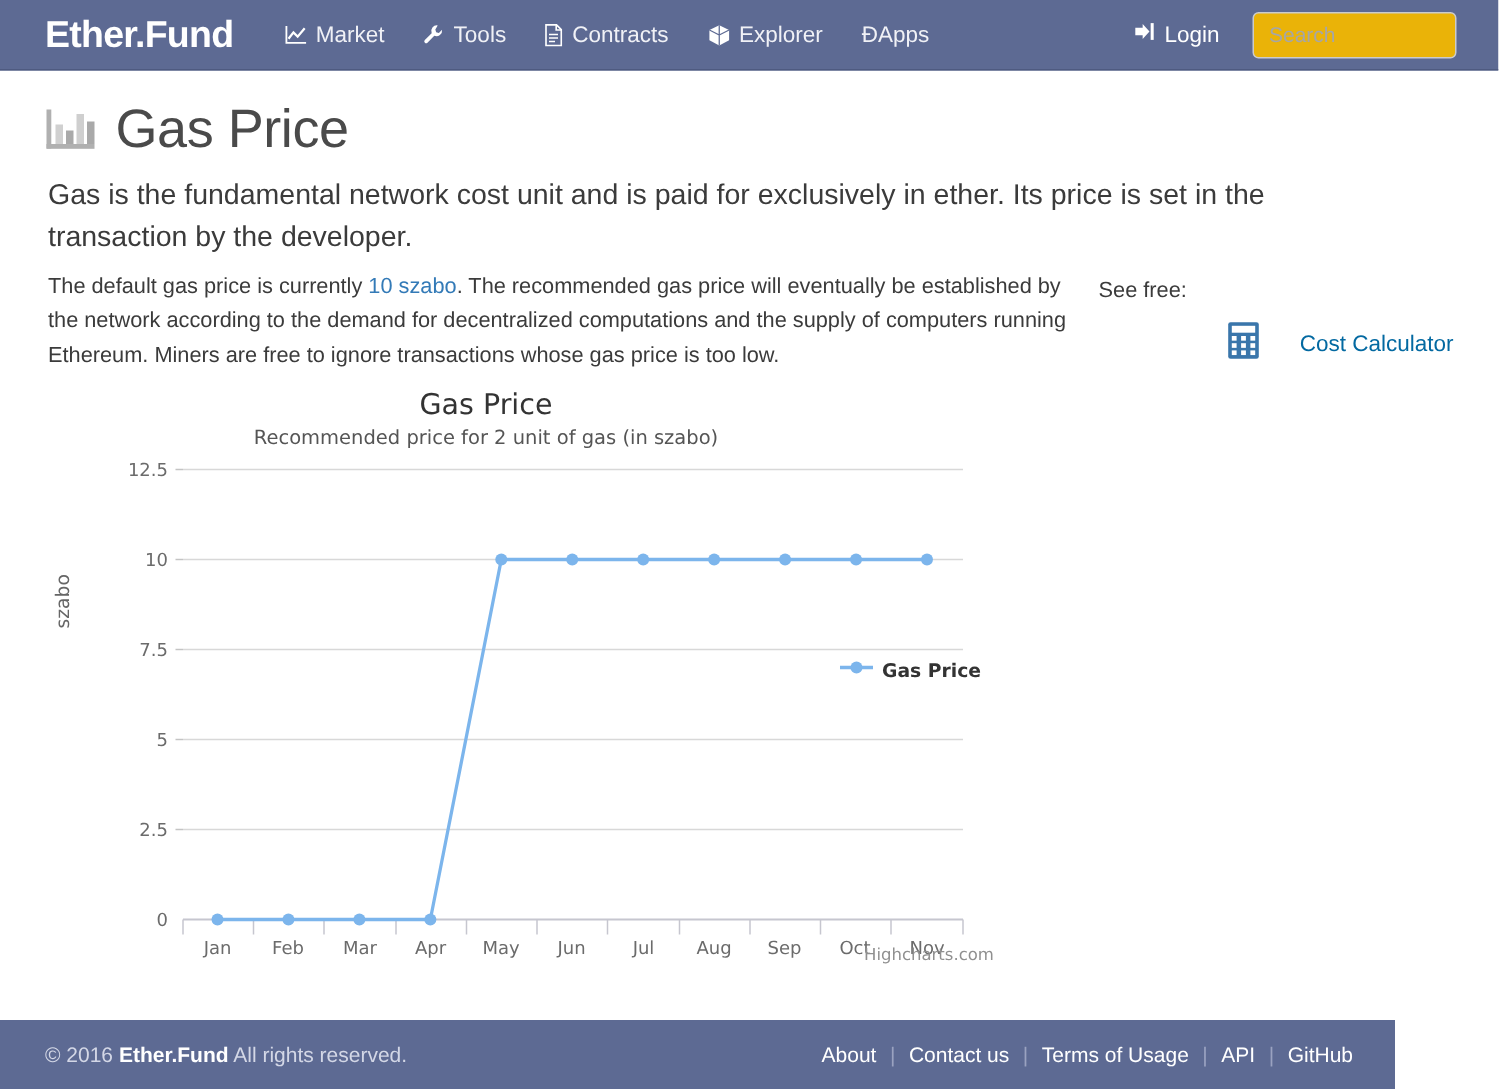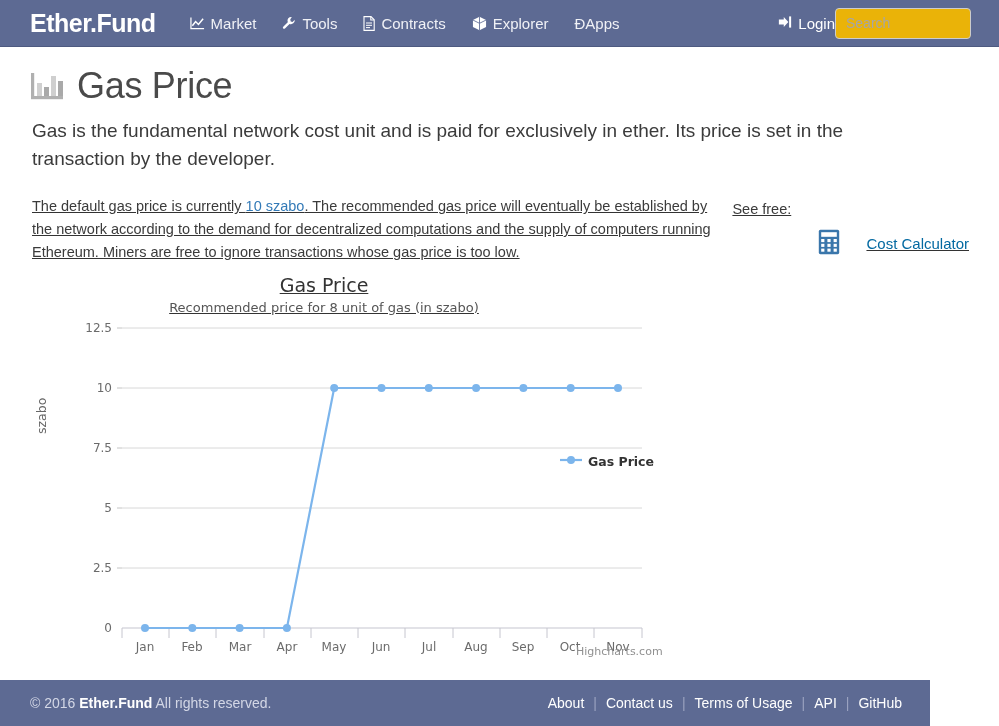--- a/index.html
+++ b/index.html
@@ -41,20 +41,21 @@
     align-items: center;
     gap: 6px;
     cursor: pointer;
     white-space: nowrap;
   }
   .nav-link .ico { display: inline-flex; align-items: center; }
   .nav-right {
     margin-left: auto;
     display: flex;
     align-items: center;
+    gap: 22px;
   }
   .login-link {
     color: #ffffff;
     font-size: 15px;
     display: flex;
     align-items: center;
     gap: 6px;
     cursor: pointer;
     white-space: nowrap;
   }
@@ -92,21 +93,21 @@
 
   .lead {
     font-size: 19px;
     line-height: 1.45;
     color: #3b3b3b;
     margin: 10px 0 0 2px;
     max-width: 880px;
     font-weight: normal;
   }
 
-  .cols { display: flex; margin-top: 23px; text-decoration: underline; }
+  .cols { display: flex; margin-top: 8px; }
   .col-main { width: 700px; }
   .col-side { width: 260px; padding-left: 18px; padding-top: 6px; }
 
   .body-text {
     font-size: 14.5px;
     line-height: 1.58;
     color: #3b3b3b;
     margin: 0 0 0 2px;
   }
   .inline-link { color: #337ab7; text-decoration: none; cursor: pointer; }
@@ -308,21 +309,21 @@
   <div class="lead">Gas is the fundamental network cost unit and is paid for exclusively in ether. Its price is set in the transaction by the developer.</div>
 
   <div class="cols">
 
     <div class="col-main">
       <p class="body-text"><span>The default gas price is currently </span><a class="inline-link">10 szabo</a><span>. The recommended gas price will eventually be established by the network according to the demand for decentralized computations and the supply of computers running Ethereum. Miners are free to ignore transactions whose gas price is too low.</span></p>
 
       <div class="chart-wrap">
 
         <div class="chart-title">Gas Price</div>
-        <div class="chart-subtitle">Recommended price for 8 unit of gas (in szabo)</div>
+        <div class="chart-subtitle">Recommended price for 2 unit of gas (in szabo)</div>
 
         <div class="yaxis-title">szabo</div>
 
         <svg class="plot" width="660" height="400">
 
           <g>
             <line x1="98" y1="62" x2="618" y2="62" stroke="#d8d8d8" stroke-width="1"></line>
             <line x1="98" y1="122" x2="618" y2="122" stroke="#d8d8d8" stroke-width="1"></line>
             <line x1="98" y1="182" x2="618" y2="182" stroke="#d8d8d8" stroke-width="1"></line>
             <line x1="98" y1="242" x2="618" y2="242" stroke="#d8d8d8" stroke-width="1"></line>

